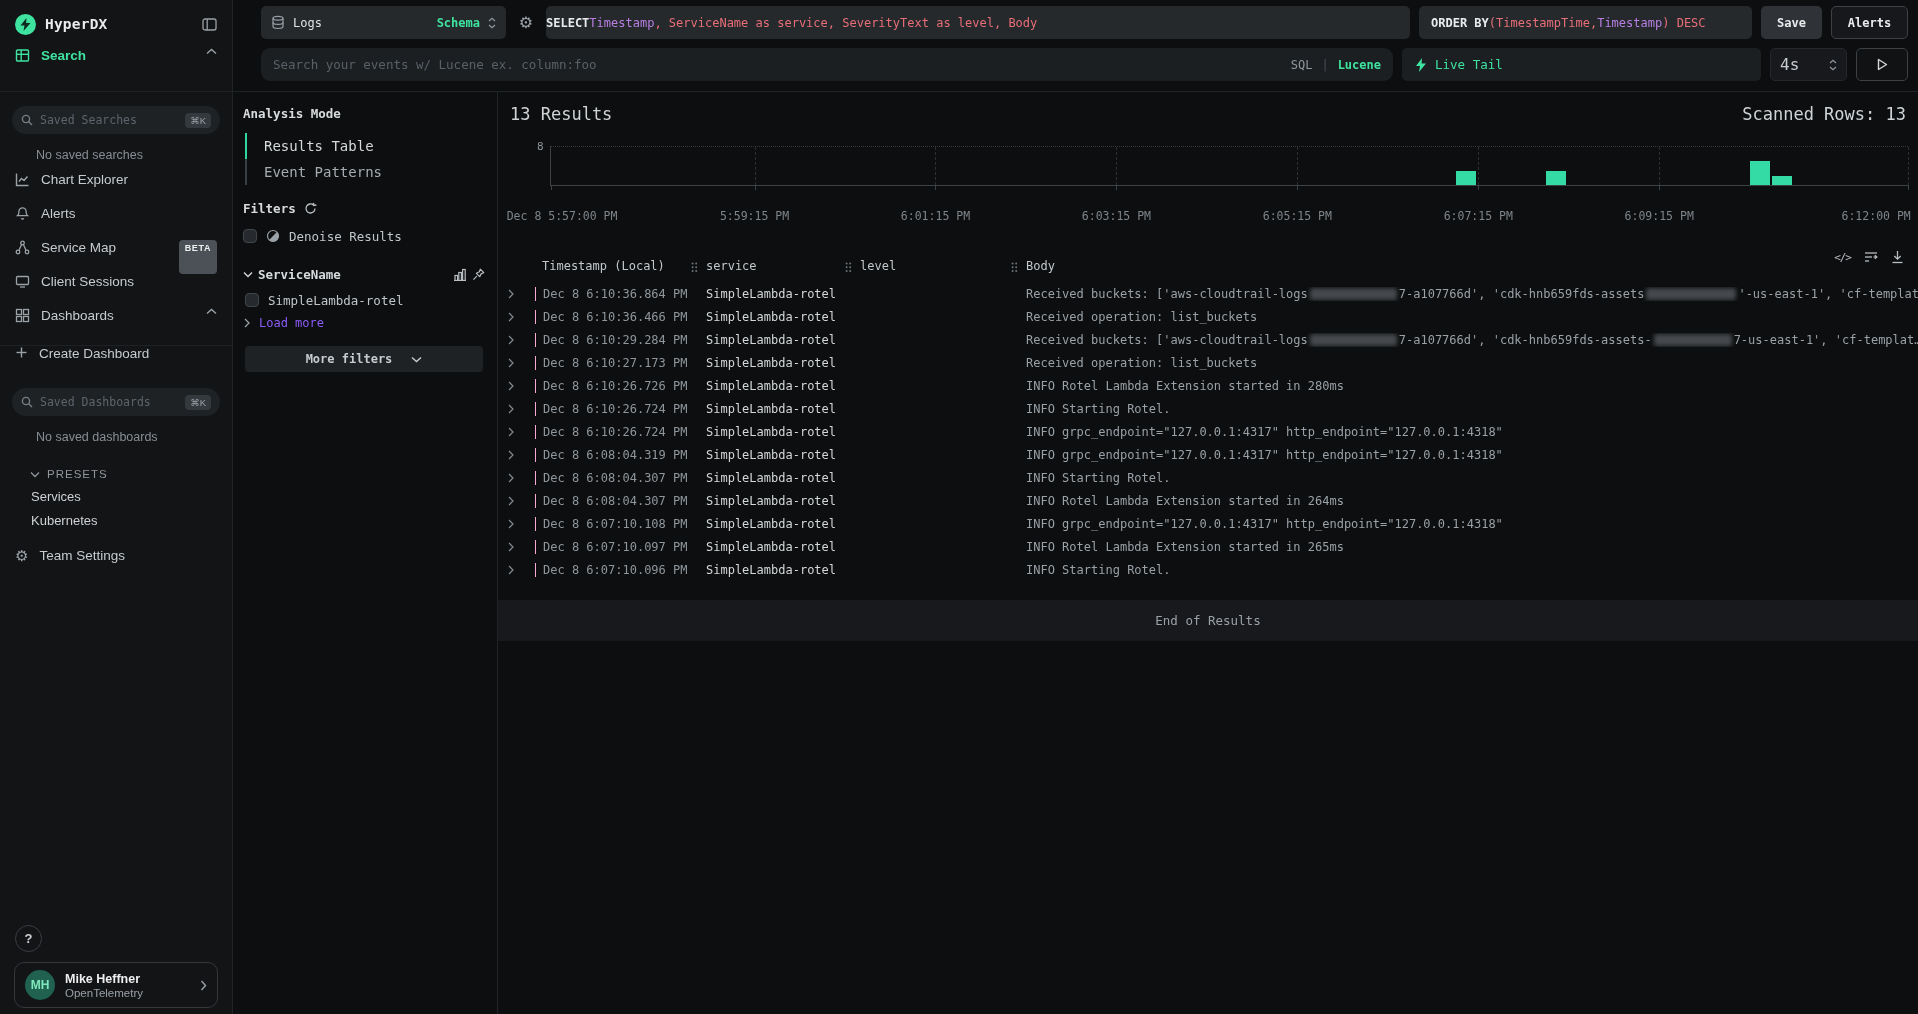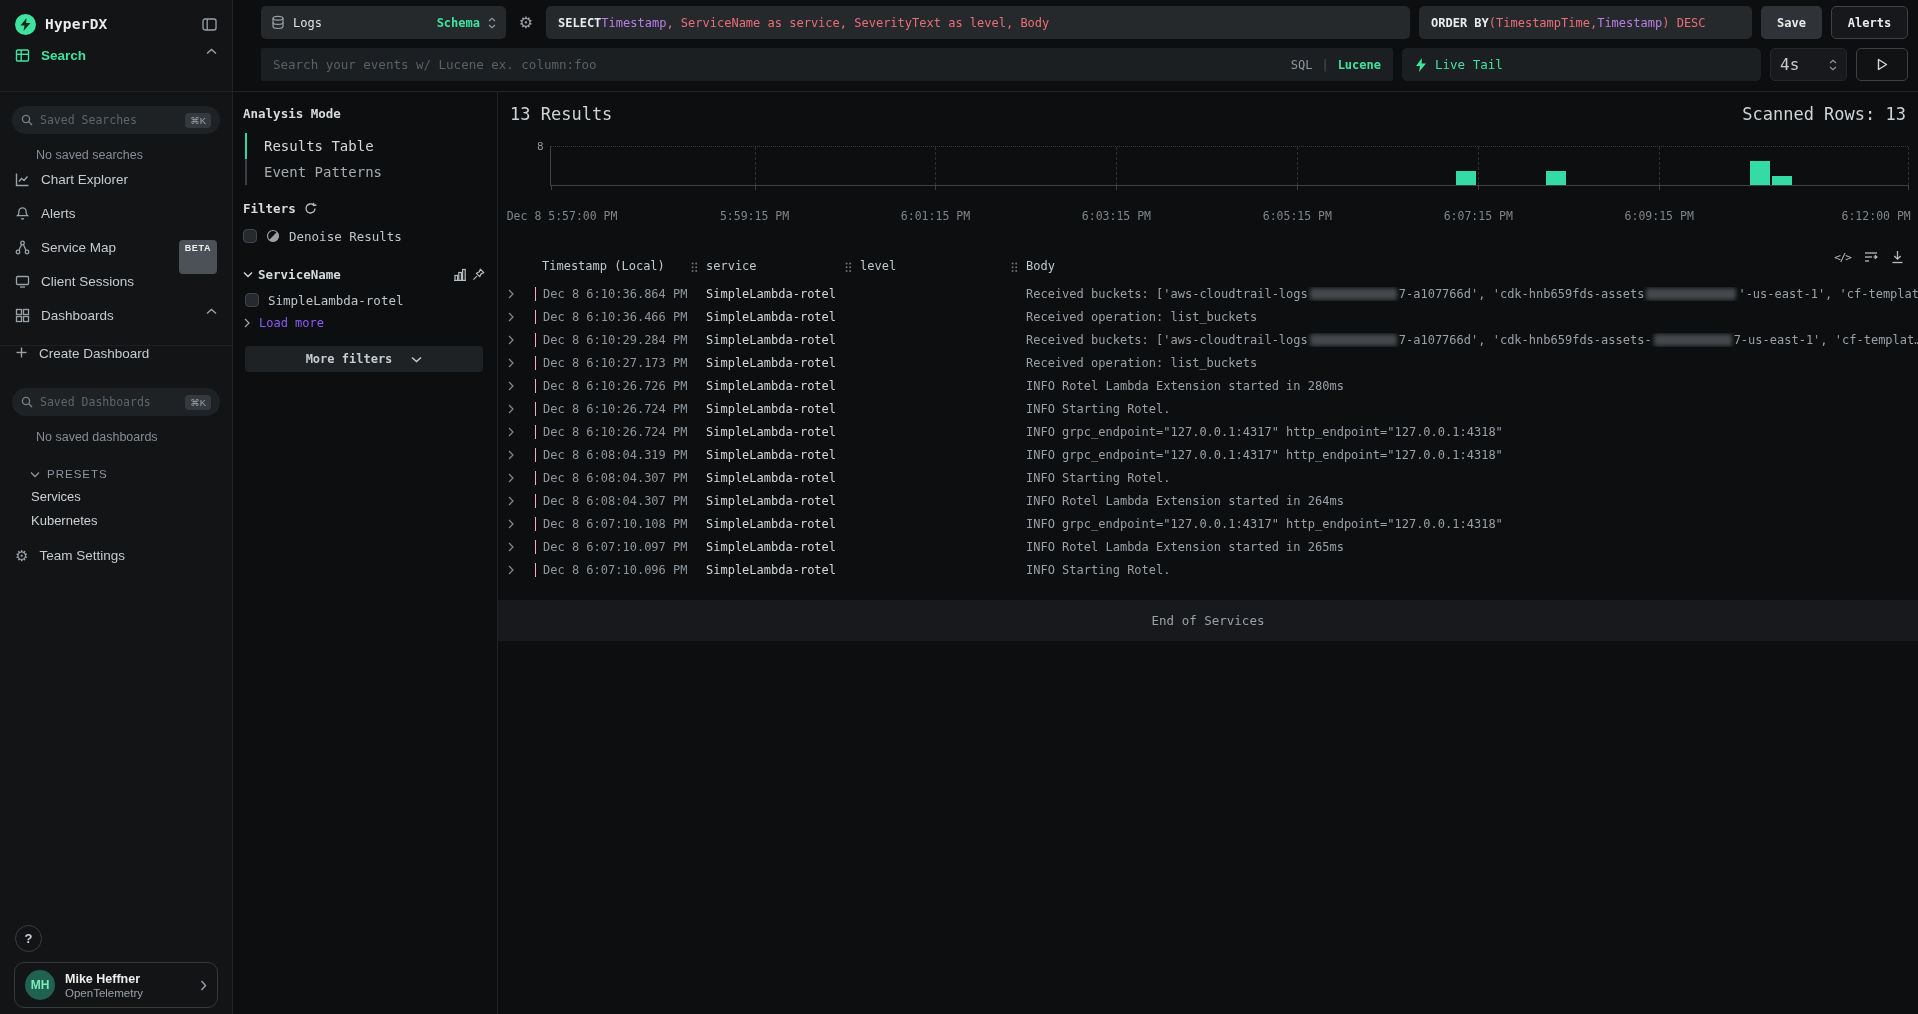--- a/index.html
+++ b/index.html
@@ -49,30 +49,30 @@
   
   .main { flex:1; display:flex; flex-direction:column; min-width:0; }
   .topbar { padding:6px 10px 10px 12px; border-bottom:1px solid #1f2427; }
   .tb-row { display:flex; gap:9px; height:33px; align-items:stretch;margin-left:16px; }
   .tb-row + .tb-row { margin-top:9px; }
   .box { background:#25292c; border-radius:5px; display:flex; align-items:center; font-size:12px; }
   .source-box { width:245px; padding:0 10px; gap:8px; }
   .source-box .lbl { flex:1; color:#dfe2e4; }
   .schema { color:#3fe3a0; font-weight:bold; }
   .gear-btn { width:22px; justify-content:center; background:none; color:#9aa1a7; font-size:16px; }
-  .select-box { flex:1; padding:0 12px; white-space:nowrap; overflow:hidden; }
+  .select-box { flex:1; padding:0 0; white-space:nowrap; overflow:hidden; }
   .order-box { width:333px; padding:0 12px; white-space:nowrap; overflow:hidden; }
   .kw { font-weight:bold; color:#e9ebec; }
   .purple { color:#b97fe3; }
   .salmon { color:#e86e78; }
   .btn { border:none; border-radius:5px; font-family:"DejaVu Sans Mono",monospace; font-weight:bold;
     font-size:12px; color:#e9ebec; cursor:pointer; }
   .save-btn { width:61px; background:#2f3337; }
   .alerts-btn { width:77px; background:#16181b; border:1px solid #3c4146; }
-  .search-box { flex:1; background:#1b1f22; border-radius:2px; padding:0 12px; gap:9px; display:flex; align-items:center; }
+  .search-box { flex:1; background:#1b1f22; border-radius:9px; padding:0 12px; gap:9px; display:flex; align-items:center; }
   .search-box input { flex:1; min-width:0; background:none; border:none; outline:none;
     font-family:"DejaVu Sans Mono",monospace; font-size:12.5px; color:#aab0b5; }
   .search-box input::placeholder { color:#596067; }
   .mode-sql { color:#8f969c; font-size:12px; }
   .mode-sep { color:#4a5056; font-size:12px; }
   .mode-lucene { color:#3fe3a0; font-weight:bold; font-size:12px; }
   .live-tail { width:359px; background:#1b1f22; border-radius:5px; display:flex; align-items:center;
     gap:9px; padding:0 14px; color:#3fe3a0; font-size:12.5px; cursor:pointer; }
   .interval { width:77px; background:#17191c; border:1px solid #24282c; border-radius:5px;
     display:flex; align-items:center; justify-content:space-between; padding:0 9px; color:#c6cbcf; cursor:pointer; }
@@ -620,18 +620,18 @@
                 </svg>
               </div>
               <div class="c-ts">Dec 8 6:07:10.096 PM</div>
               <div class="c-svc">SimpleLambda-rotel</div>
               <div class="c-lvl"></div>
               <div class="c-body"><span>INFO Starting Rotel.</span></div>
             </div>
           </div>
 
         <div class="end-bar">
-          <span>End of Services</span>
+          <span>End of Results</span>
         </div>
       </div>
     </div>
   </div>
 </div>
 
 </body></html>

